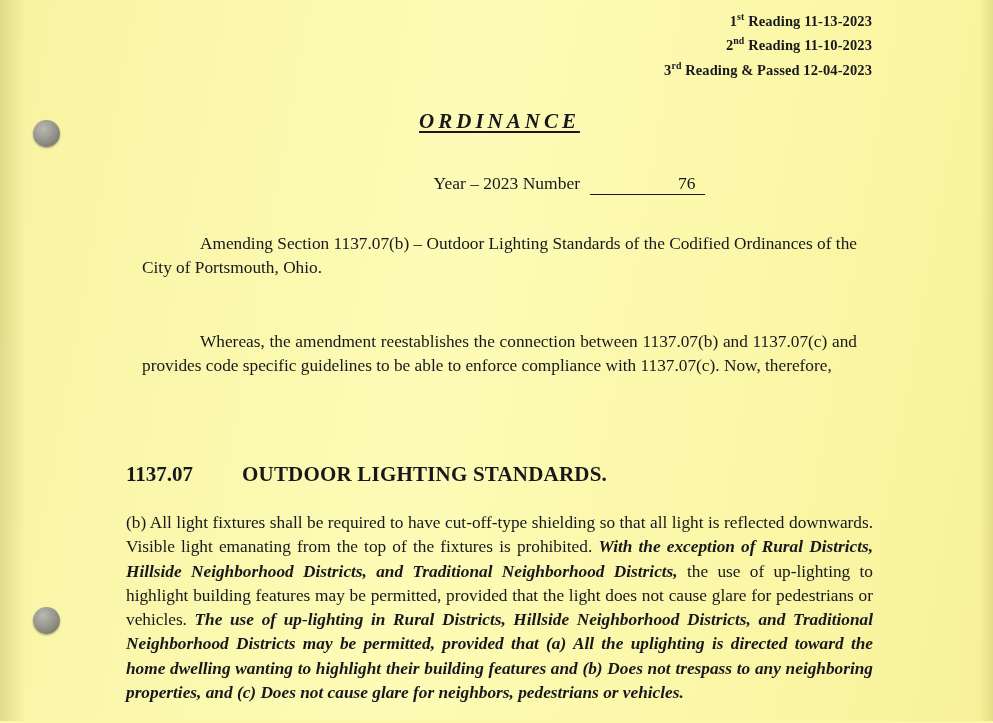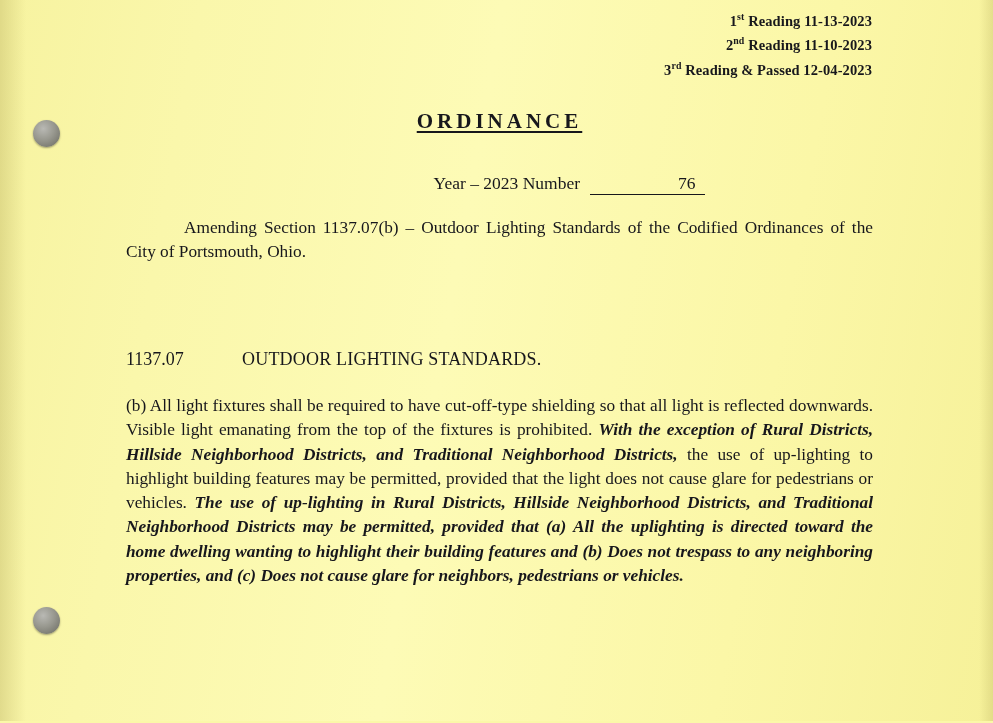--- a/index.html
+++ b/index.html
@@ -70,58 +70,59 @@
   sup { font-size: 0.68em; vertical-align: super; }
 
   .ordinance-title {
     text-align: center;
     margin-top: 29px;
     font-size: 21px;
     font-weight: bold;
     letter-spacing: 4.0px;
     text-decoration: underline;
     text-underline-offset: 3px;
+    font-style: italic;
   }
 
   .year-line {
     margin-top: 39px;
     text-align: center;
     font-size: 17.5px;
     padding-left: 140px;
   }
   .year-line .num-blank {
     display: inline-block;
     min-width: 105px;
     border-bottom: 1.4px solid #17171c;
     text-align: right;
     padding-right: 10px;
     margin-left: 6px;
   }
 
   p.body-par {
     font-size: 17.3px;
     line-height: 24.5px;
-    margin: 0;
+    margin: 16px;
     text-align: justify;
   }
   p.indent { text-indent: 58px; }
   .gap-1 { height: 21px; }
   .gap-2 { height: 17px; }
   .gap-3 { height: 19px; }
   .gap-4 { height: 22px; }
 
   .small-par {
     font-size: 16.4px;
     line-height: 23px;
   }
 
   .section-head {
     margin-top: 26px;
-    font-size: 18px;
-    font-weight: normal;
+    font-size: 21px;
+    font-weight: bold;
     display: flex;
     align-items: flex-end;
   }
   .section-head .num { width: 116px; }
   .section-head .ttl { letter-spacing: 0.2px; }
 
   .final-par {
     margin-top: 24px;
     font-size: 17.3px;
     line-height: 24.3px;
@@ -151,20 +152,21 @@
       <span>Year – 2023 Number</span>
       <span class="num-blank">76</span>
     </div>
 
     <div class="gap-1"></div>
 
     <p class="body-par indent">Amending Section 1137.07(b) – Outdoor Lighting Standards of the Codified Ordinances of the City of Portsmouth, Ohio.</p>
 
     <div class="gap-2"></div>
 
+    <p class="body-par small-par indent">Whereas, the amendment reestablishes the connection between 1137.07(b) and 1137.07(c) and provides code specific guidelines to be able to enforce compliance with 1137.07(c).  Now, therefore,</p>
 
     <div class="gap-3"></div>
 
 
     <div class="gap-4"></div>
 
 
     <div class="section-head">
       <span class="num">1137.07</span>
       <span class="ttl">OUTDOOR LIGHTING STANDARDS.</span>

